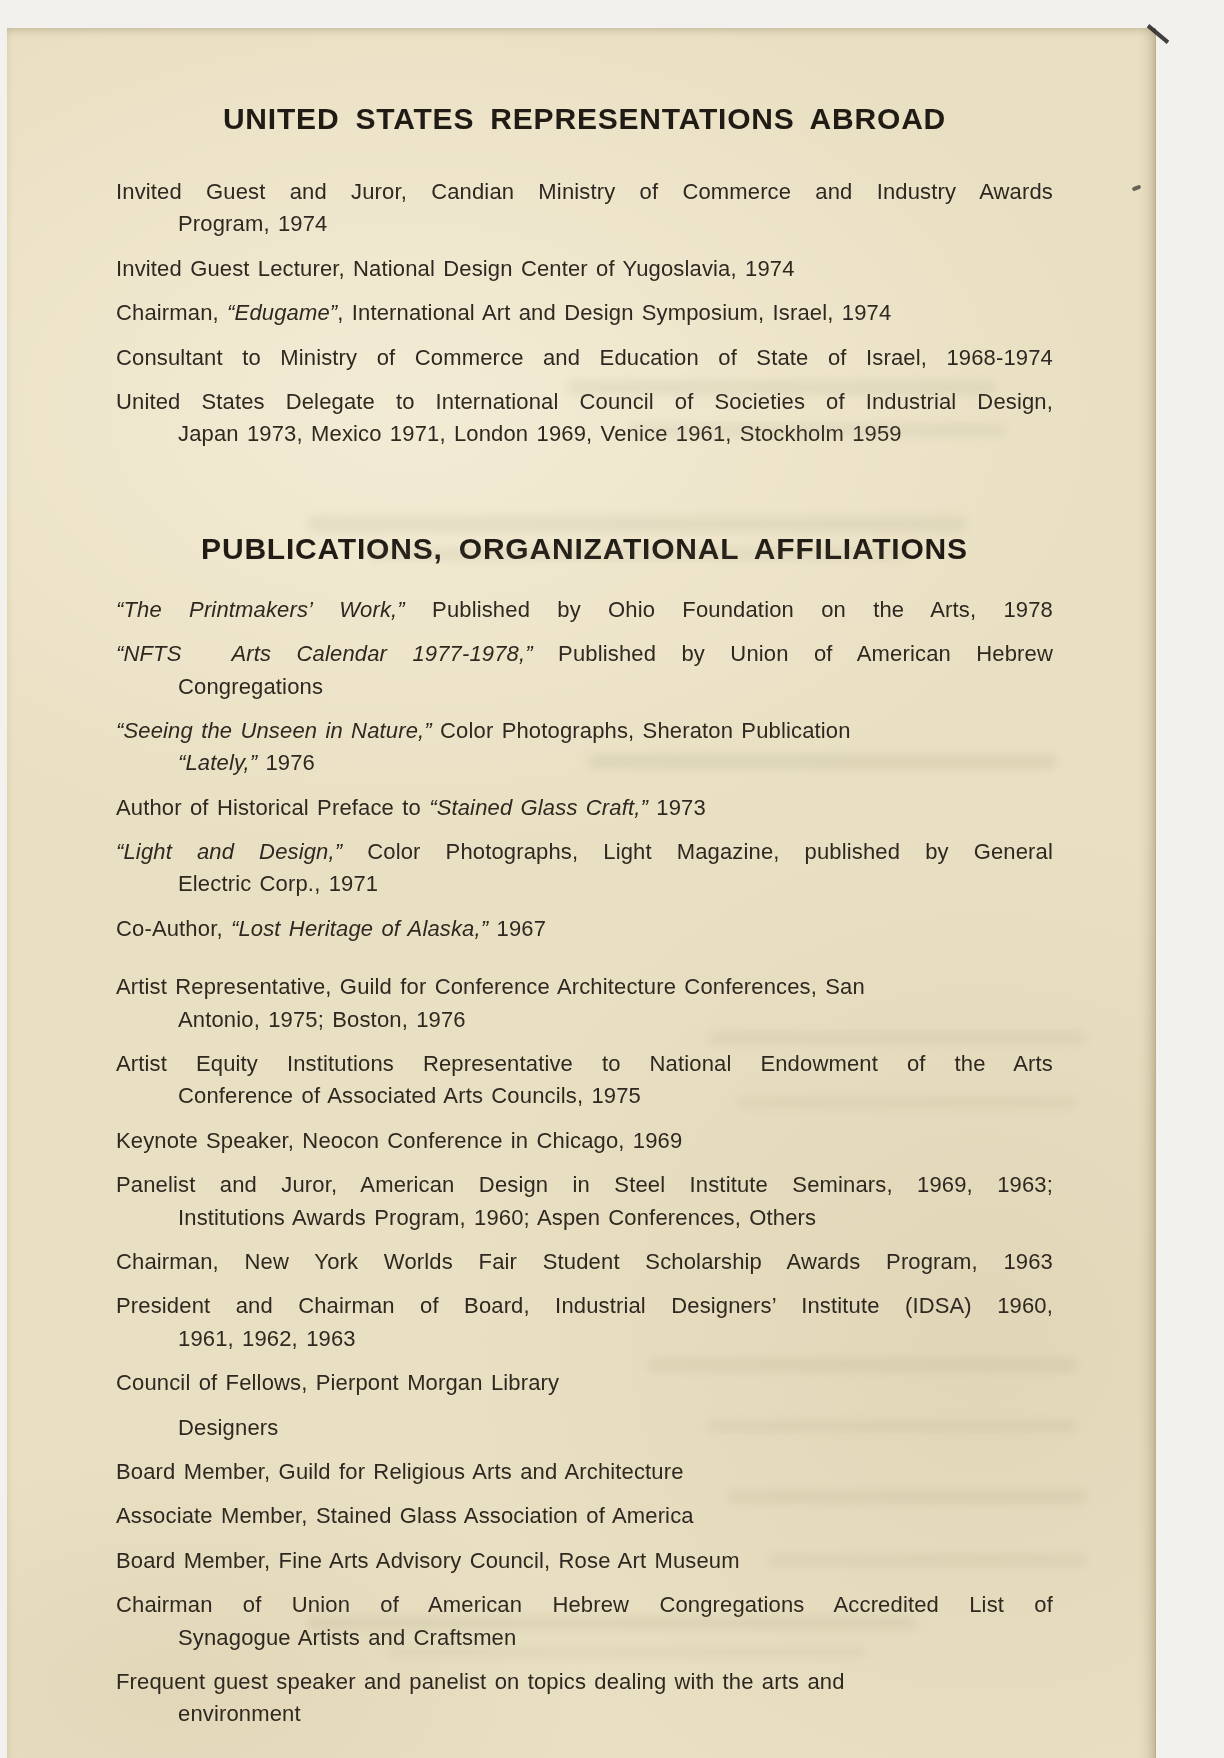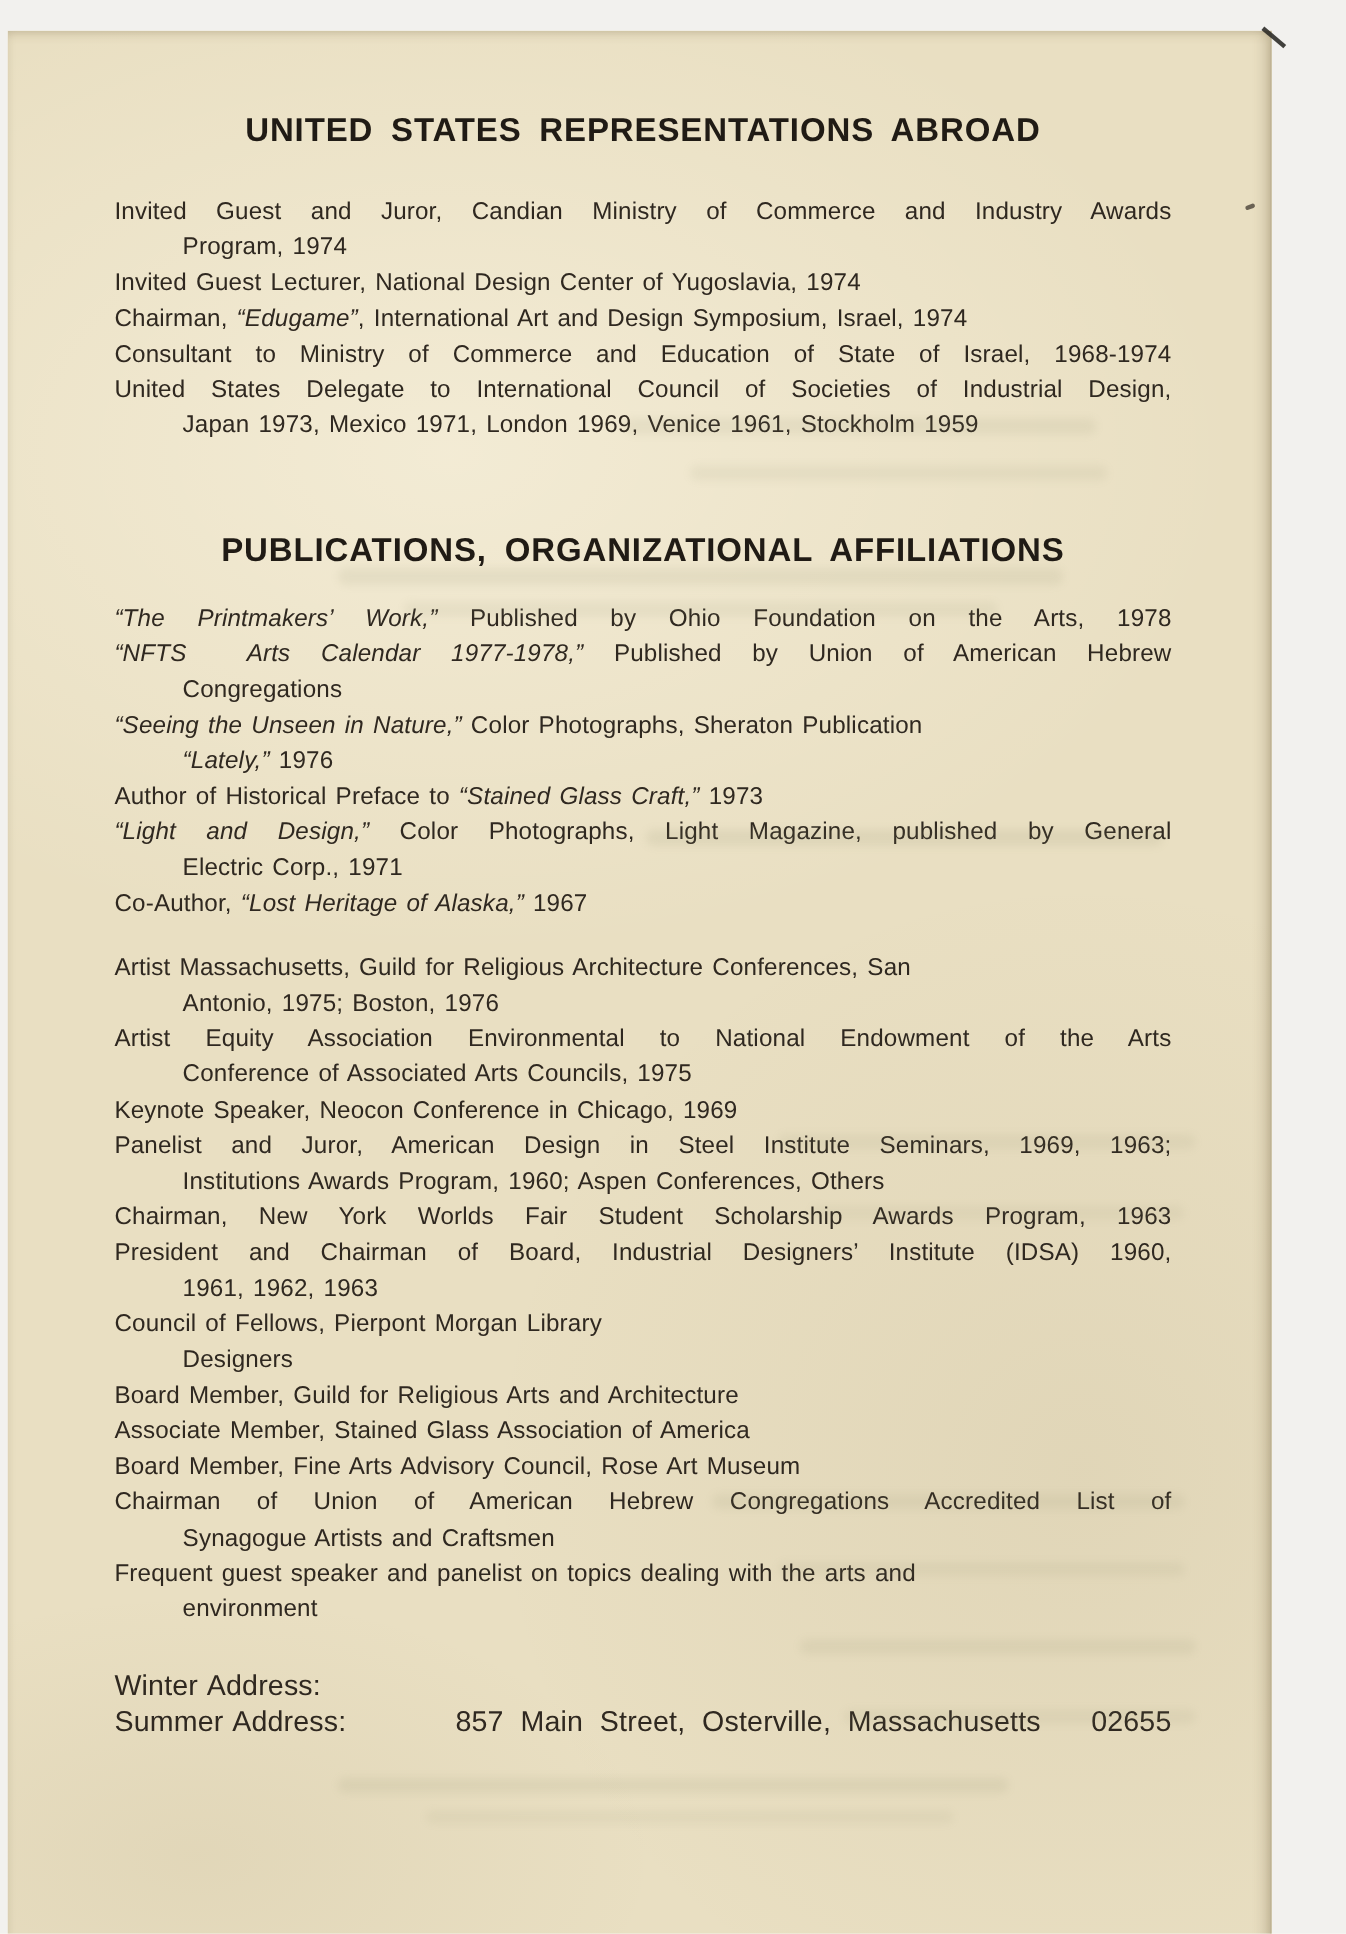--- a/index.html
+++ b/index.html
@@ -20,21 +20,21 @@
     color:var(--ink,#2f2820);
   }
   .textblock{padding:74px 90px 0 97px;}
   .sec-title{
     font-size:30px;line-height:34px;font-weight:700;text-align:center;
     letter-spacing:.8px;word-spacing:7px;color:var(--title-ink,#201b15);
     margin:0 0 40px 0;
   }
   .sec-title.second{margin:81px 0 28px 0;}
   .entries{font-size:22px;letter-spacing:.15px;word-spacing:2px;}
-  .entry{margin:0;}
+  .entry{margin:12px;}
   .line{height:32.4px;line-height:32.4px;white-space:nowrap;}
   .line.j{white-space:normal;text-align:justify;text-align-last:justify;}
   .line.ind{padding-left:62px;}
   .it{font-style:italic;}
   .group + .group{margin-top:26px;}
   .addresses{margin-top:37px;font-size:26px;letter-spacing:.15px;word-spacing:2px;}
   .addr-row{display:flex;line-height:33px;height:33px;}
   .addr-label{flex:0 0 310px;}
   .addr-value{flex:1;text-align:justify;text-align-last:justify;}
   .ghost{position:absolute;filter:blur(4px);background:#8a8a66;border-radius:8px;pointer-events:none;}
@@ -113,25 +113,25 @@
             <div class="entry">
               <div class="line j"><span class="it">“Light and Design,”</span><span class="rm"> Color Photographs, Light Magazine, published by General</span></div>
               <div class="line ind"><span class="rm">Electric Corp., 1971</span></div>
             </div>
             <div class="entry">
               <div class="line"><span class="rm">Co-Author, </span><span class="it">“Lost Heritage of Alaska,”</span><span class="rm"> 1967</span></div>
             </div>
           </div>
         <div class="group">
             <div class="entry">
-              <div class="line"><span class="rm">Artist Massachusetts, Guild for Religious Architecture Conferences, San</span></div>
+              <div class="line"><span class="rm">Artist Representative, Guild for Conference Architecture Conferences, San</span></div>
               <div class="line ind"><span class="rm">Antonio, 1975; Boston, 1976</span></div>
             </div>
             <div class="entry">
-              <div class="line j"><span class="rm">Artist Equity Association Environmental to National Endowment of the Arts</span></div>
+              <div class="line j"><span class="rm">Artist Equity Institutions Representative to National Endowment of the Arts</span></div>
               <div class="line ind"><span class="rm">Conference of Associated Arts Councils, 1975</span></div>
             </div>
             <div class="entry">
               <div class="line"><span class="rm">Keynote Speaker, Neocon Conference in Chicago, 1969</span></div>
             </div>
             <div class="entry">
               <div class="line j"><span class="rm">Panelist and Juror, American Design in Steel Institute Seminars, 1969, 1963;</span></div>
               <div class="line ind"><span class="rm">Institutions Awards Program, 1960; Aspen Conferences, Others</span></div>
             </div>
             <div class="entry">

